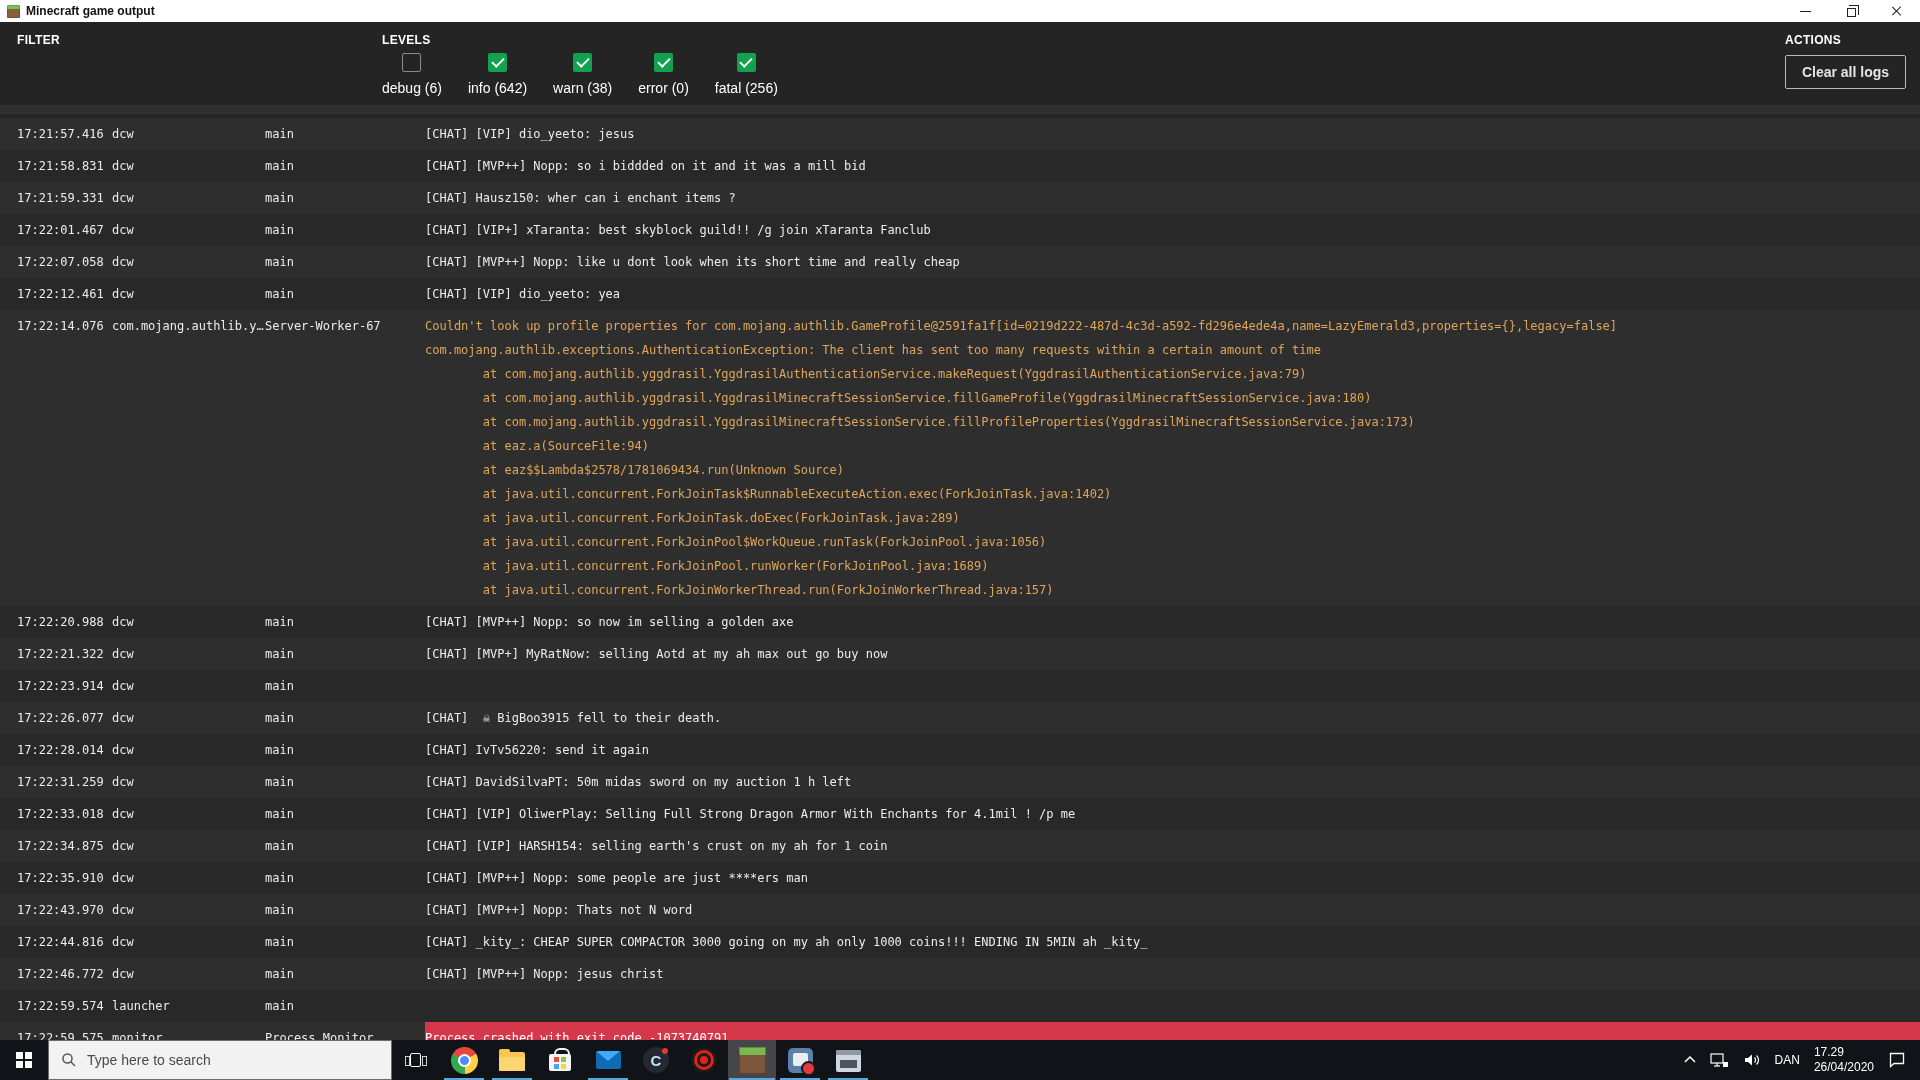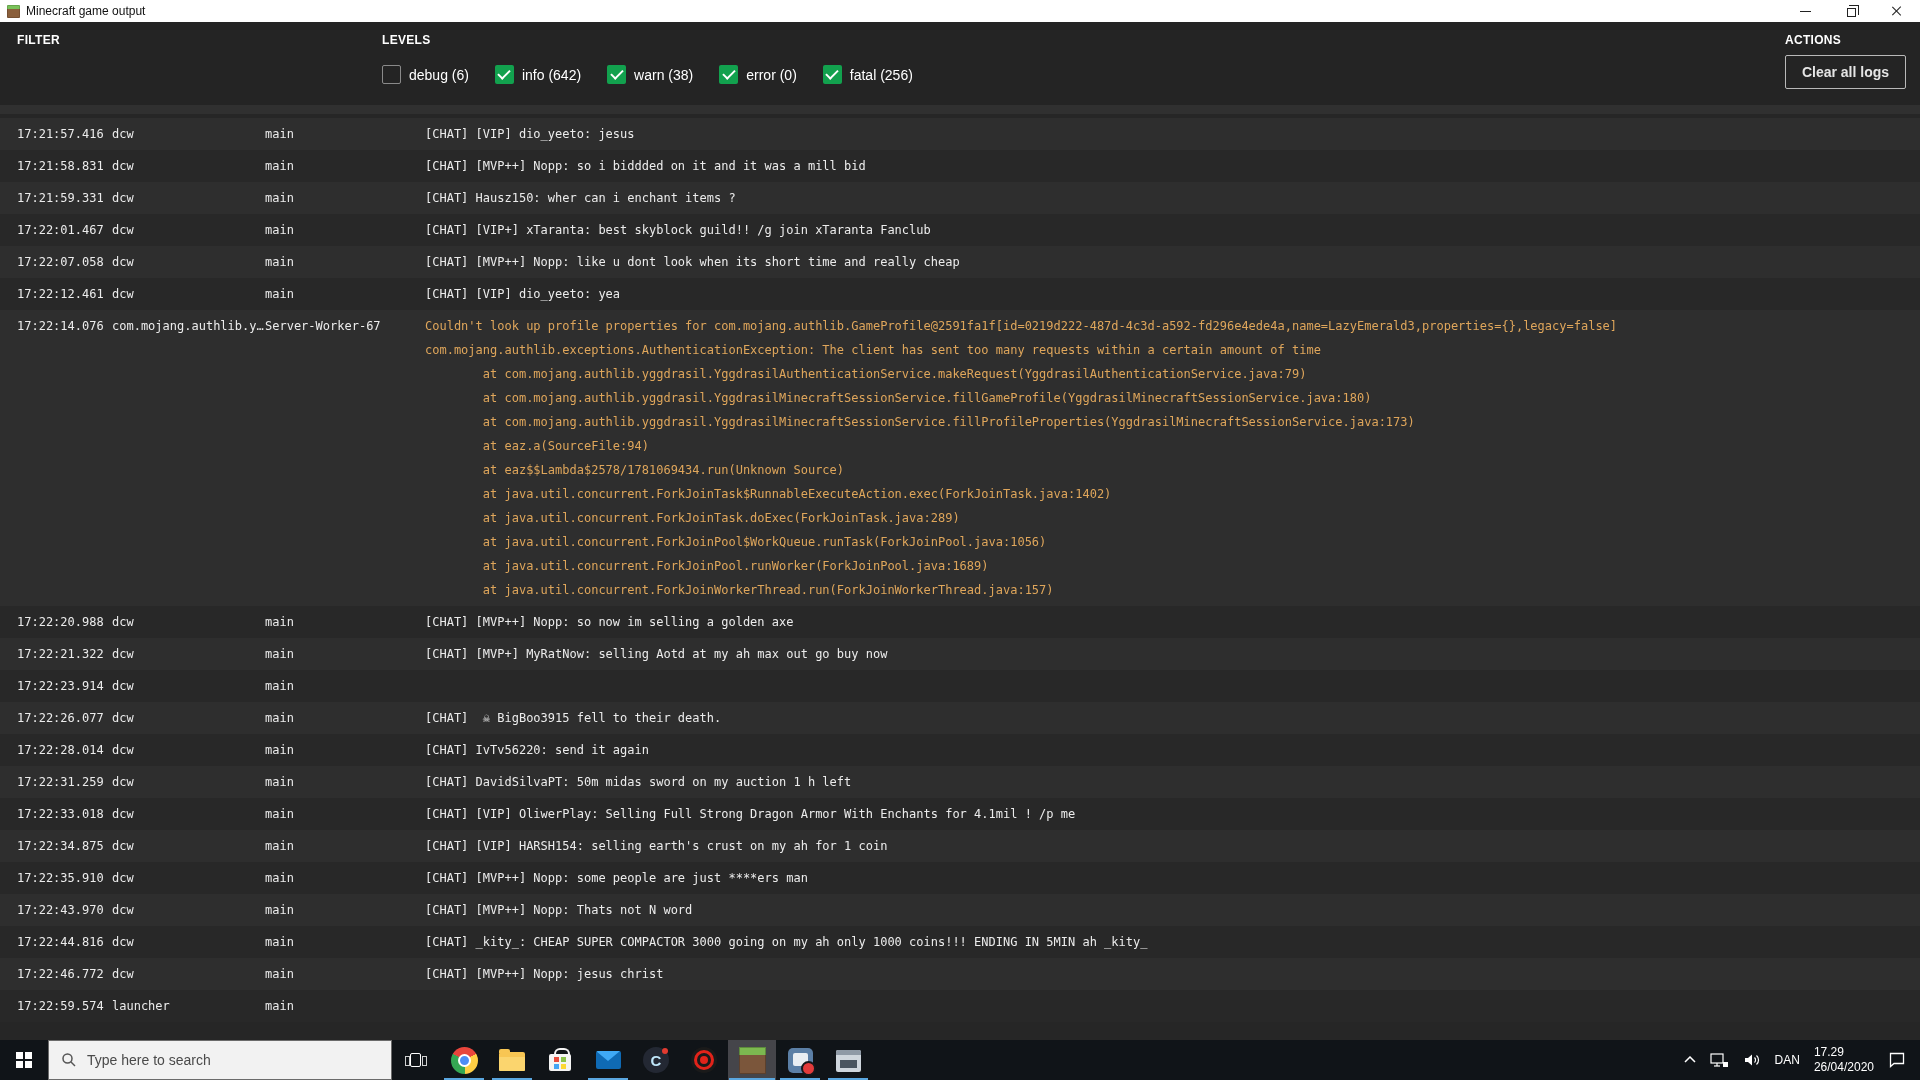--- a/index.html
+++ b/index.html
@@ -2,21 +2,21 @@
 <html style="--warn-text: #dfa65b; --fatal-bg: #d5384b; --checkbox-green: #12a14e; --taskbar-accent: #5aa7e0;"><head>
 <meta charset="utf-8">
 <style>
   * { margin:0; padding:0; box-sizing:border-box; }
   html,body { width:1920px; height:1080px; overflow:hidden; background:#262626;
               font-family:"Liberation Sans", sans-serif; }
   .screen { position:relative; width:1920px; height:1080px; }
 
   
   .titlebar { position:absolute; top:0; left:0; right:0; height:22px; background:#ffffff;
-              display:flex; align-items:center; padding-left:7px; gap:6px; }
+              display:flex; align-items:center; padding-left:7px; gap:6px;font-weight:bold; }
   .grass { width:13px; height:13px; border-radius:1px;
            background:linear-gradient(#7ac25a 0 4px, #8a5f3c 4px); box-shadow:inset 0 0 0 1px rgba(0,0,0,.15); }
   .title { font-size:12px; color:#111; }
   .wcs { margin-left:auto; display:flex; height:100%; }
   .wc { width:46px; height:100%; display:flex; align-items:center; justify-content:center; cursor:default; }
   .wc-min i { display:block; width:11px; border-top:1.5px solid #222; }
   .wc-max i { position:relative; display:block; width:9px; height:9px; border:1.2px solid #222; margin-top:3px; }
   .wc-max i::before { content:''; position:absolute; left:1px; top:-4px; width:9px; height:9px;
                       border-top:1.2px solid #222; border-right:1.2px solid #222; }
   .wc-close i { position:relative; display:block; width:12px; height:12px; }
@@ -28,21 +28,21 @@
   
   .header { position:absolute; top:22px; left:0; right:0; height:83px; background:#242424; }
   .sec-label { font-size:12px; font-weight:bold; color:#ffffff; letter-spacing:.3px; }
   .filter-block  { position:absolute; left:17px; top:11px; }
   .filter-input  { margin-top:8px; width:338px; height:35px; background:#141414; border:none; border-radius:2px;
                    color:#cccccc; font-size:14px; padding:0 12px; outline:none; display:block;
                    font-family:"Liberation Sans",sans-serif; }
   .filter-input::placeholder { color:#8a8a8a; }
   .levels-block  { position:absolute; left:382px; top:11px; }
   .levels-row { margin-top:10px; height:35px; display:flex; align-items:center; gap:26px; }
-  .level-item { display:flex; align-items:center; gap:8px; cursor:default; }
+  .level-item { display:flex; align-items:center; gap:8px; cursor:default;flex-direction:column; }
   .checkbox { width:19px; height:19px; border-radius:2px; border:1px solid #8a8a8a; background:transparent;
               display:flex; align-items:center; justify-content:center; }
   .checkbox.checked { border:none; background:var(--checkbox-green,#12a14e); }
   .checkbox.checked::after { content:''; width:10px; height:5px; border-left:2px solid #fff;
               border-bottom:2px solid #fff; transform:rotate(-45deg) translate(1px,-1px); }
   .lvl-text { font-size:14px; color:#ffffff; }
   .actions-block { position:absolute; left:1785px; top:11px; }
   .clear-btn { margin-top:8px; width:121px; height:34px; background:transparent; border:1px solid #b9b9b9;
                border-radius:2px; color:#e5e5e5; font-size:14px; font-weight:bold;
                font-family:"Liberation Sans",sans-serif; cursor:default; }
@@ -310,20 +310,26 @@
         <div class="cell c-src">dcw</div>
         <div class="cell c-thr">main</div>
         <div class="cell c-msg">[CHAT] [MVP++] Nopp: jesus christ</div>
       </div>
       <div class="log-row row-dark lvl-info">
         <div class="cell c-time">17:22:59.574</div>
         <div class="cell c-src">launcher</div>
         <div class="cell c-thr">main</div>
         <div class="cell c-msg"></div>
       </div>
+      <div class="log-row row-light lvl-fatal">
+        <div class="cell c-time">17:22:59.575</div>
+        <div class="cell c-src">monitor</div>
+        <div class="cell c-thr">Process Monitor</div>
+        <div class="cell c-msg">Process crashed with exit code -1073740791</div>
+      </div>
     </div>
 
   <div class="taskbar">
     <div class="tb-slot">
       <span class="winlogo"></span>
     </div>
     <div class="searchbox">
       <svg width="16" height="16" viewBox="0 0 16 16">
         <circle cx="6.5" cy="6.5" r="4.5" stroke="#555" fill="none" stroke-width="1.5"></circle>
         <path d="M10 10 L14 14" stroke="#555" stroke-width="1.5"></path>

